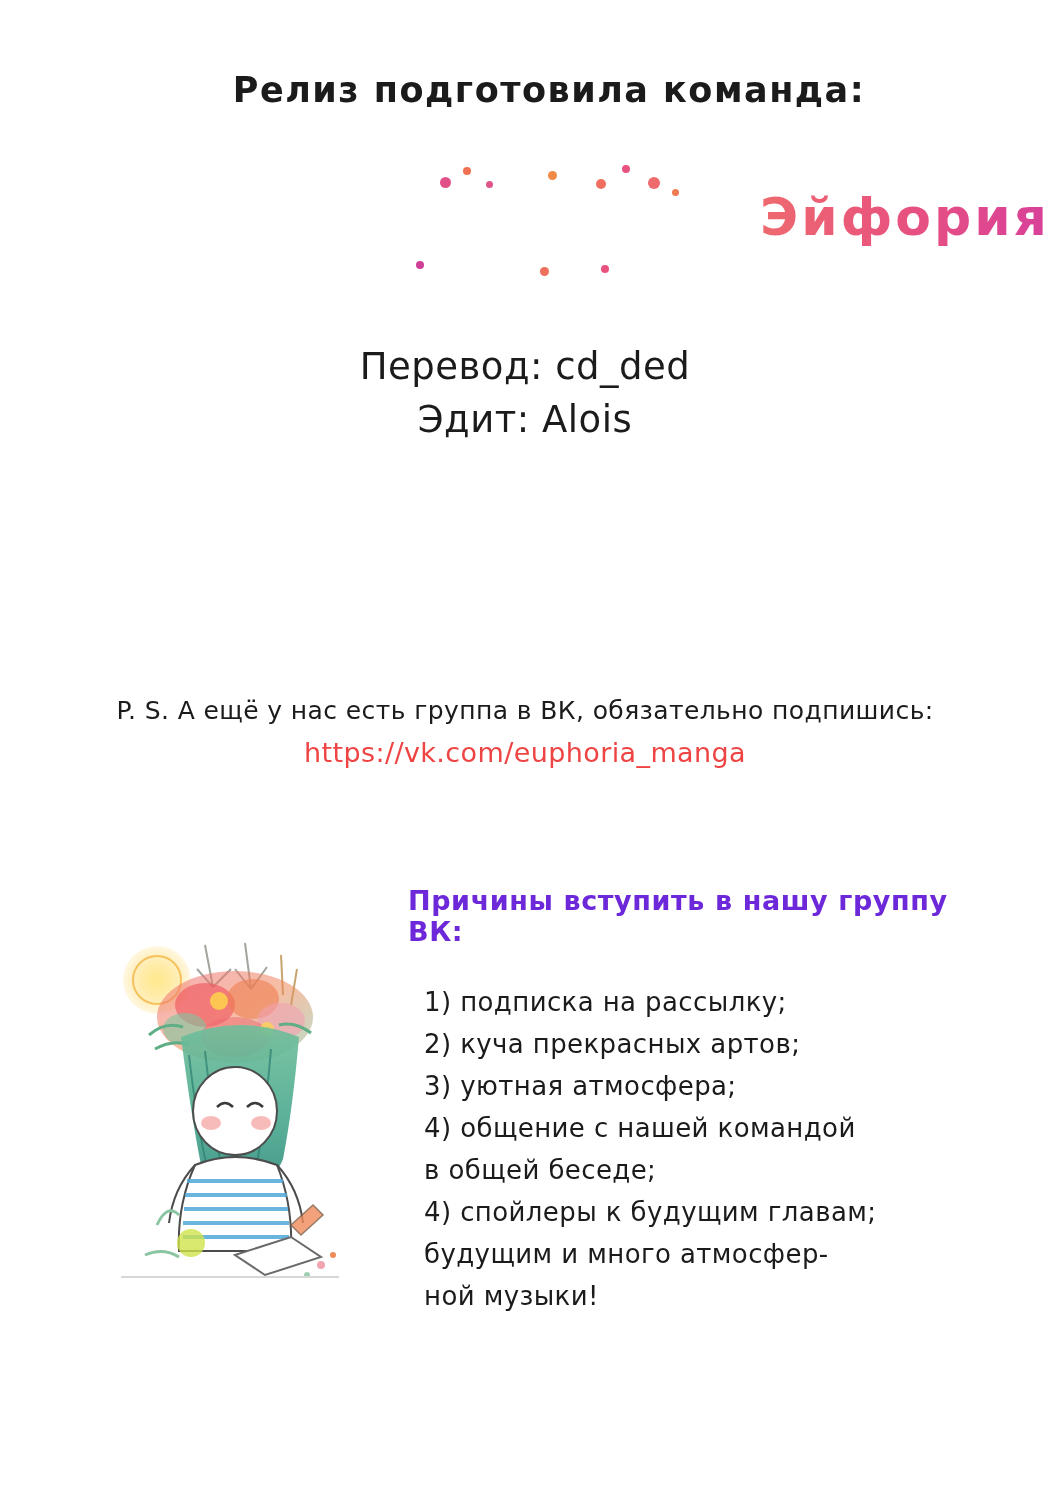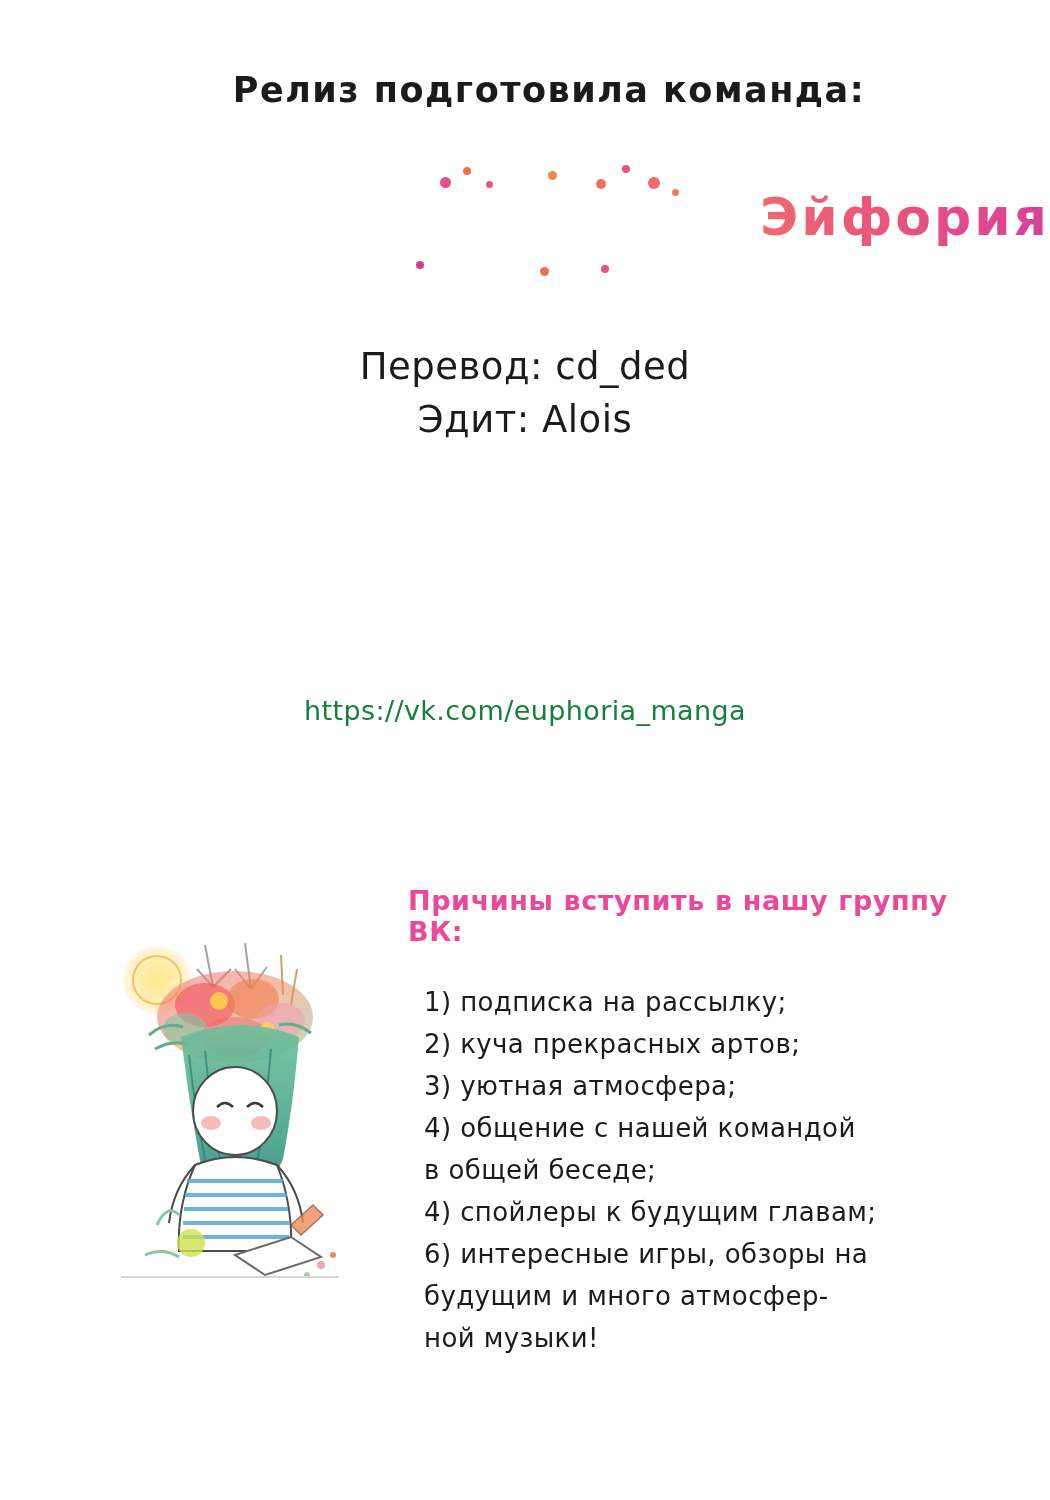--- a/index.html
+++ b/index.html
@@ -94,36 +94,36 @@
   }
   .ps-block .ps-line {
     font-size: 25px;
     line-height: 42px;
     color: #1b1b1b;
     letter-spacing: 0.4px;
   }
   .ps-block .ps-url {
     font-size: 27px;
     line-height: 42px;
-    color: #15803d;
+    color: #ef4444;
     letter-spacing: 0.4px;
   }
 
   
   .reasons {
     position: absolute;
     top: 885px;
     left: 408px;
     width: 560px;
   }
   .reasons-title {
     font-size: 27px;
     font-weight: 600;
     letter-spacing: 0.6px;
-    color: #ec4899;
+    color: #6d28d9;
     margin-bottom: 34px;
   }
   .reasons-list {
     list-style: none;
     margin: 16px;
     padding: 0;
   }
   .reasons-list li {
     font-size: 26px;
     line-height: 42px;
@@ -162,33 +162,33 @@
     <span class="bubble" style="left:601px;top:100px;width:8px;height:8px;background:#e8527f;"></span>
     <div class="logo-text">Эйфория</div>
   </div>
 
   <div class="credits">
     <div class="line">Перевод: cd_ded</div>
     <div class="line">Эдит: Alois</div>
   </div>
 
   <div class="ps-block">
+    <div class="ps-line">P. S. А ещё у нас есть группа в ВК, обязательно подпишись:</div>
     <div class="ps-url">https://vk.com/euphoria_manga</div>
   </div>
 
   <div class="reasons">
     <div class="reasons-title">Причины вступить в нашу группу ВК:</div>
     <ul class="reasons-list">
       <li>1) подписка на рассылку;</li>
       <li>2) куча прекрасных артов;</li>
       <li>3) уютная атмосфера;</li>
       <li>4) общение с нашей командой</li>
       <li>в общей беседе;</li>
       <li>4)  спойлеры к будущим главам;</li>
-      <li>6) интересные игры, обзоры на</li>
       <li>будущим и много атмосфер-</li>
       <li>ной музыки!</li>
     </ul>
   </div>
 
   <div class="illustration">
     <svg viewBox="0 0 290 390" width="290" height="390" aria-hidden="true">
       <defs>
         <radialGradient id="gSun" cx="50%" cy="50%" r="50%">
           <stop offset="0%" stop-color="#ffe98a" stop-opacity="0.95"></stop>

